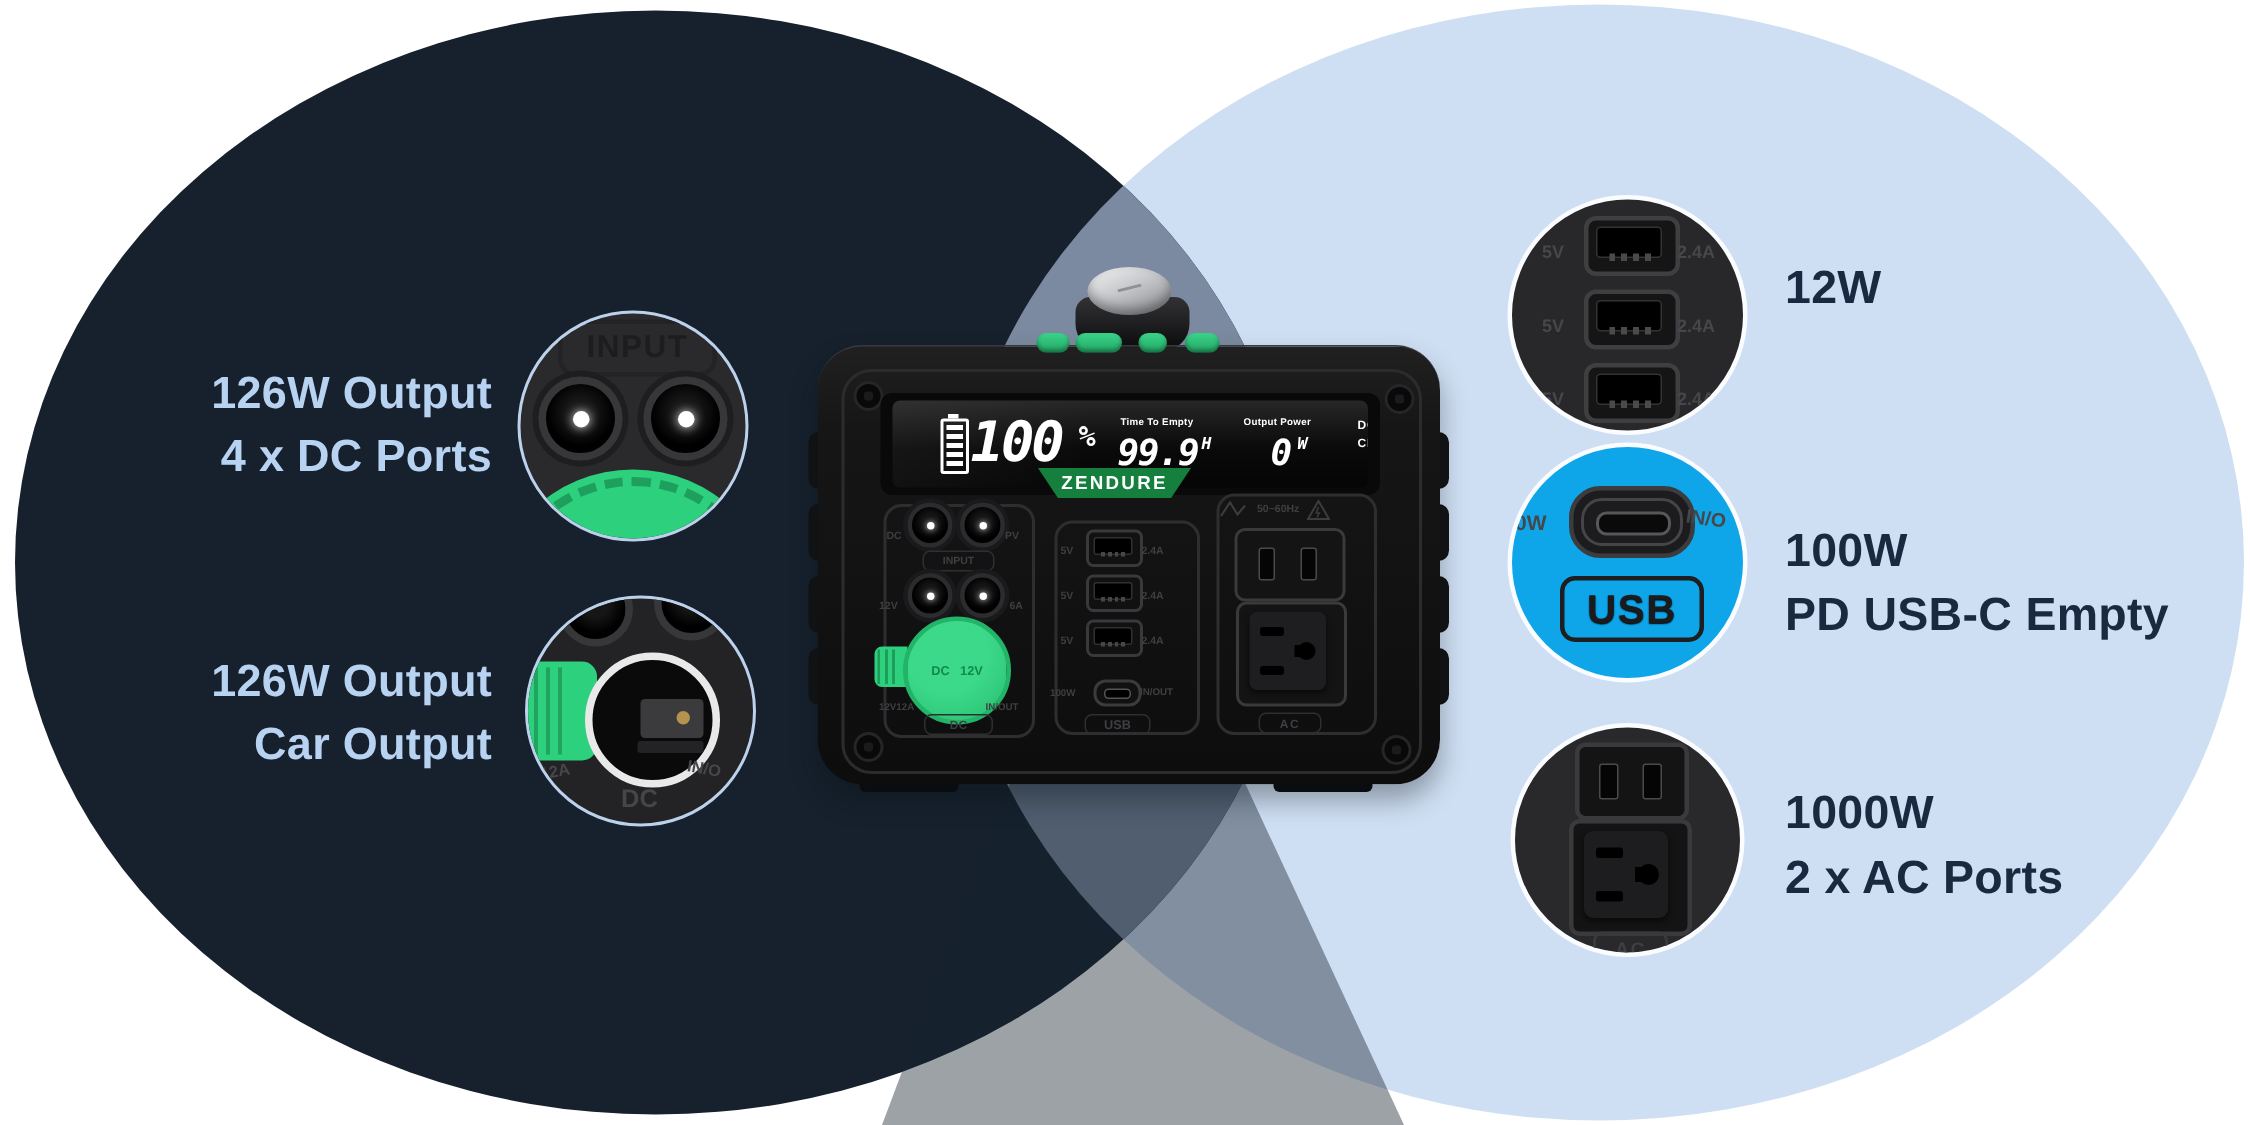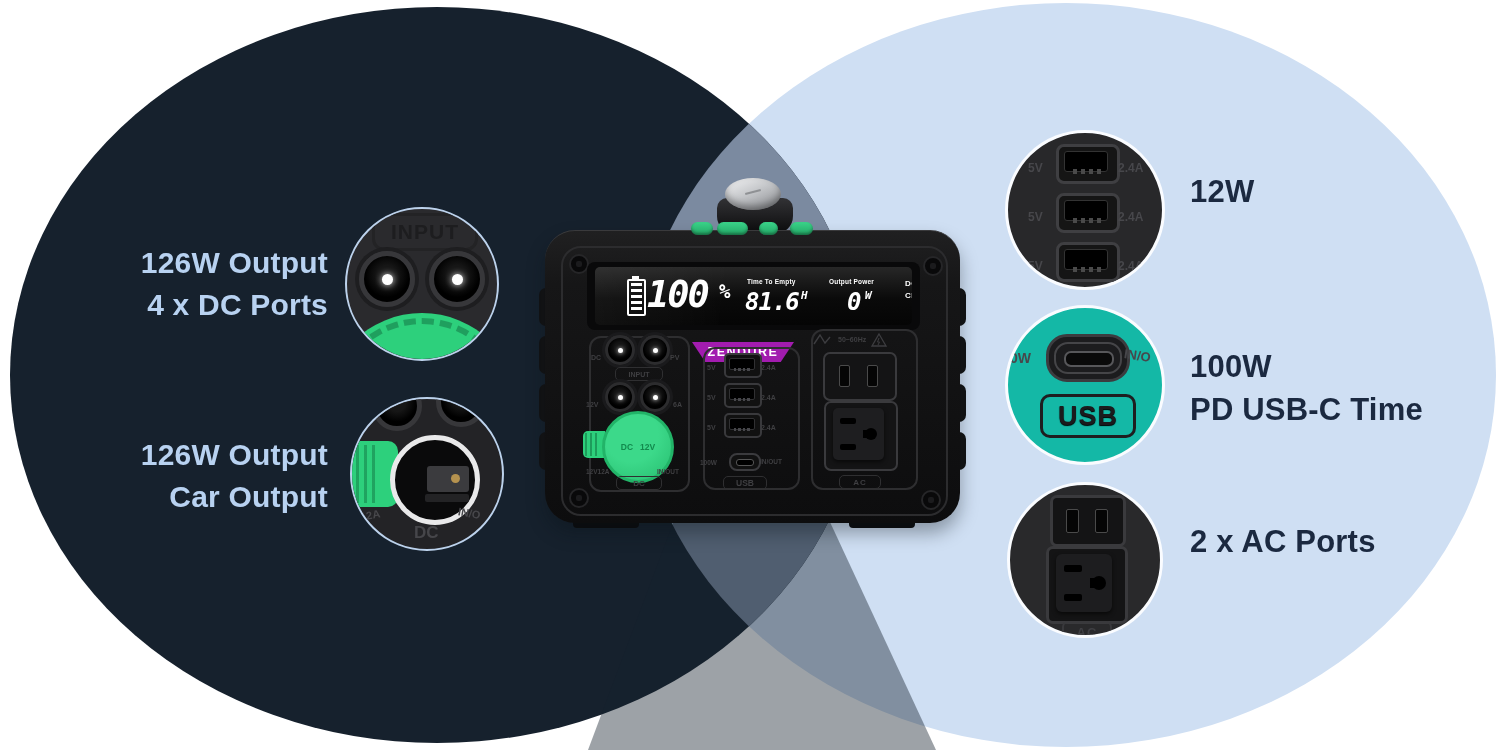--- a/index.html
+++ b/index.html
@@ -46,21 +46,21 @@
   .bezel{left:42px;top:92px;width:333px;height:68px;border-radius:8px;background:#09090a;}
   .display{left:50px;top:97px;width:317px;height:58px;border-radius:5px;overflow:hidden;color:#fff;
            background:linear-gradient(180deg,#272727 0%,#0a0a0a 55%,#050505 100%);}
   .display::after{content:"";position:absolute;left:-15%;top:-70%;width:55%;height:240%;
                   background:linear-gradient(80deg,rgba(255,255,255,.07),rgba(255,255,255,0));transform:rotate(7deg);}
   .seg{font-family:"DejaVu Sans Mono",monospace;font-weight:700;font-style:italic;}
   .lcd-lab{font-size:6.5px;font-weight:700;letter-spacing:.2px;}
   .batt{position:absolute;left:32px;top:12px;width:15px;height:33px;border:2px solid #fff;border-radius:2px;}
   .batt::before{content:"";position:absolute;left:3px;top:-5px;width:7px;height:3px;background:#fff;}
   .batt .bars{position:absolute;inset:2px;background:repeating-linear-gradient(180deg,#fff 0 3.5px,transparent 3.5px 6px);}
-  .brand-tab{left:147px;top:172px;width:102px;height:20px;background:#a21caf;
+  .brand-tab{left:147px;top:142px;width:102px;height:20px;background:#15803d;
              clip-path:polygon(0 0,100% 0,87% 100%,13% 100%);
              display:flex;align-items:center;justify-content:center;color:#fff;
              font-size:12.5px;font-weight:700;letter-spacing:1.5px;text-align:center;}
   .section{border:2px solid #2e2e30;border-radius:12px;}
   .t{position:absolute;font-weight:700;color:#3f3f42;}
   .barrel{position:absolute;width:24px;height:24px;border-radius:50%;
           background:radial-gradient(circle at 50% 42%,#141414 0 30%,#000 62%);
           border:3px solid #2c2c2e;box-shadow:0 0 0 3px #1a1a1c;
           display:flex;align-items:center;justify-content:center;}
   .barrel span{width:5px;height:5px;border-radius:50%;background:#fff;box-shadow:0 0 4px rgba(255,255,255,.9);}
@@ -114,23 +114,24 @@
   <div class="lbl lbl-left" style="left:60px;top:434px">
     <div>126W Output</div>
     <div>Car Output</div>
   </div>
 
   <div class="lbl lbl-right" style="left:1190px;top:170px">
     <div>12W</div>
   </div>
   <div class="lbl lbl-right" style="left:1190px;top:345px">
     <div>100W</div>
-    <div>PD USB-C Time</div>
+    <div>PD USB-C Empty</div>
   </div>
   <div class="lbl lbl-right" style="left:1190px;top:520px">
+    <div>1000W</div>
     <div>2 x AC Ports</div>
   </div>
 
   <div class="co co-left" style="left:345px;top:207px;width:150px;height:150px;background:#2a2a2d">
     <div class="tab-outline" style="left:25px;top:4px;width:100px;height:32px;border-width:3px;border-color:#232325;border-radius:12px">
       <span style="font-size:21px;font-weight:700;color:#1d1d1f;letter-spacing:1px">INPUT</span>
     </div>
     <div class="co-barrel" style="left:12px;top:42px;width:46px;height:46px">
         <span class="co-dot"></span>
       </div>
@@ -172,21 +173,21 @@
     <span class="co-t" style="left:20px;top:77px;font-size:12px">5V</span>
     <span class="co-t" style="left:110px;top:77px;font-size:12px">2.4A</span>
     <div class="usba-big" style="left:48px;top:109px">
       <span class="inner"></span>
         <span class="pins"></span>
     </div>
     <span class="co-t" style="left:20px;top:126px;font-size:12px">5V</span>
     <span class="co-t" style="left:110px;top:126px;font-size:12px">2.4A</span>
   </div>
 
-  <div class="co co-right" style="left:1005px;top:305px;width:154px;height:154px;background:#14b8a6">
+  <div class="co co-right" style="left:1005px;top:295px;width:154px;height:154px;background:#0ea5e9">
     <div style="position:absolute;left:38px;top:26px;width:78px;height:42px;border:3px solid #3c3c3f;border-radius:21px;background:#1c1c1e">
       <div style="position:absolute;inset:5px;border:2px solid #454548;border-radius:14px"></div>
       <div style="position:absolute;left:15px;top:14px;width:46px;height:12px;border:2px solid #57575a;border-radius:7px;background:#0a0a0a"></div>
     </div>
     <span class="co-t" style="left:2px;top:42px;font-size:14px">0W</span>
     <span class="co-t" style="left:116px;top:40px;font-size:13px;transform:rotate(8deg)">IN/O</span>
     <div class="tab-outline" style="left:32px;top:86px;width:90px;height:38px;border-width:3px;border-color:#1e1e20;border-radius:10px">
       <span style="font-size:27px;font-weight:700;color:#1b1b1d;letter-spacing:1px;text-shadow:0 1px 1px #000">USB</span>
     </div>
   </div>
@@ -249,21 +250,21 @@
       </div>
 
     <div class="dv bezel"></div>
     <div class="dv display">
       <div class="batt">
           <span class="bars"></span>
         </div>
       <span class="abs seg" style="left:52px;top:6px;font-size:37px;letter-spacing:-2px">100</span>
       <span class="abs seg" style="left:124px;top:13px;font-size:19px">%</span>
       <span class="abs lcd-lab" style="left:152px;top:11px">Time To Empty</span>
-      <span class="abs seg" style="left:150px;top:21px;font-size:24px;letter-spacing:-1px">81.6</span>
+      <span class="abs seg" style="left:150px;top:21px;font-size:24px;letter-spacing:-1px">99.9</span>
       <span class="abs seg" style="left:206px;top:22px;font-size:11px">H</span>
       <span class="abs lcd-lab" style="left:234px;top:11px">Output Power</span>
       <span class="abs seg" style="left:252px;top:21px;font-size:24px">0</span>
       <span class="abs seg" style="left:270px;top:22px;font-size:11px">W</span>
       <span class="abs" style="left:310px;top:12px;font-size:8px;font-weight:700;letter-spacing:.5px">DC</span>
       <span class="abs" style="left:310px;top:24px;font-size:8px;font-weight:700;letter-spacing:.5px">CIG</span>
     </div>
 
     <div class="dv brand-tab">
       <span>ZENDURE</span>

